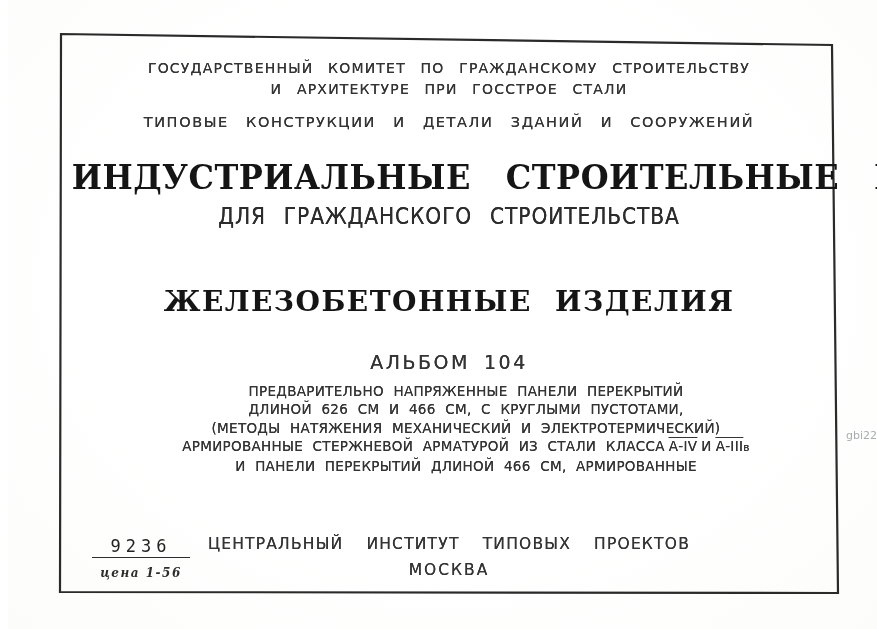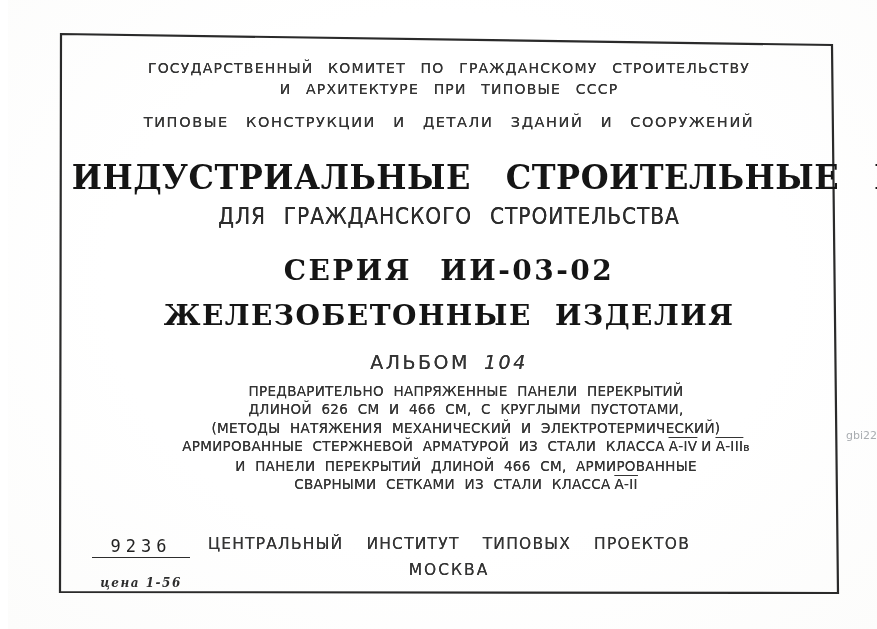--- a/index.html
+++ b/index.html
@@ -53,24 +53,24 @@
     font-size: 23px;
     line-height: 23px;
     letter-spacing: 1px;
     word-spacing: 12px;
     color: #2c2c2c;
     transform: scaleX(0.88);
     transform-origin: 50% 50%;
     text-shadow: 0 0 0.4px #2c2c2c;
   }
   .series-num  { top: 257px; font-size: 28px; line-height: 28px; letter-spacing: 2.5px; word-spacing: 16px; }
-  .series-prod { top: 302px; font-size: 28px; line-height: 28px; letter-spacing: 1.5px; word-spacing: 12px; }
+  .series-prod { top: 288px; font-size: 28px; line-height: 28px; letter-spacing: 1.5px; word-spacing: 12px; }
 
   .album { top: 351px; font-size: 19px; letter-spacing: 2.5px; text-shadow: 0 0 0.4px #343434; }
-  .album .num { margin-left: 14px; font-style: italic; }
+  .album .num { margin-left: 14px; }
 
   .desc {
     top: 382px;
     font-size: 13.5px;
     line-height: 18.4px;
     letter-spacing: 0.3px;
     word-spacing: 5px;
     padding-left: 17px;
   }
   .desc .ovl { text-decoration: overline; }
@@ -89,21 +89,21 @@
   }
   .stamp-number {
     font-family: "DejaVu Sans Mono", monospace;
     font-size: 17px;
     letter-spacing: 5px;
     color: #222;
     padding-bottom: 1px;
   }
   .stamp-price {
     border-top: 1.6px solid #2d2d2d;
-    padding-top: 18px;
+    padding-top: 8px;
     font-family: "DejaVu Serif", serif;
     font-style: italic;
     font-weight: bold;
     font-size: 12px;
     letter-spacing: 1.5px;
     color: #2d2d2d;
   }
 
   .watermark {
     position: absolute;
@@ -117,44 +117,40 @@
 </head>
 <body>
 
 <div class="canvas">
 
   <svg class="frame-svg" width="877" height="629" viewBox="0 0 877 629">
     <polygon points="53,34 824,45 830,593 52,592" fill="none" stroke="#2a2a2a" stroke-width="2.2"></polygon>
   </svg>
 
   <div class="abs hand org-line1">ГОСУДАРСТВЕННЫЙ КОМИТЕТ ПО ГРАЖДАНСКОМУ СТРОИТЕЛЬСТВУ</div>
-  <div class="abs hand org-line2">И АРХИТЕКТУРЕ ПРИ ТИПОВЫЕ СССР</div>
+  <div class="abs hand org-line2">И АРХИТЕКТУРЕ ПРИ ГОССТРОЕ СТАЛИ</div>
   <div class="abs hand tkd">ТИПОВЫЕ КОНСТРУКЦИИ И ДЕТАЛИ ЗДАНИЙ И СООРУЖЕНИЙ</div>
 
   <div class="abs serif-title main-title">ИНДУСТРИАЛЬНЫЕ СТРОИТЕЛЬНЫЕ ИЗДЕЛИЯ</div>
   <div class="abs hand main-sub">ДЛЯ ГРАЖДАНСКОГО СТРОИТЕЛЬСТВА</div>
 
-  <div class="abs serif-title series-num">СЕРИЯ ИИ-03-02</div>
   <div class="abs serif-title series-prod">ЖЕЛЕЗОБЕТОННЫЕ ИЗДЕЛИЯ</div>
 
   <div class="abs hand album">
     <span>АЛЬБОМ</span><span class="num">104</span>
   </div>
 
   <div class="abs hand desc">
     <div>ПРЕДВАРИТЕЛЬНО НАПРЯЖЕННЫЕ ПАНЕЛИ ПЕРЕКРЫТИЙ</div>
     <div>ДЛИНОЙ 626 СМ И 466 СМ, С КРУГЛЫМИ ПУСТОТАМИ,</div>
     <div>(МЕТОДЫ НАТЯЖЕНИЯ МЕХАНИЧЕСКИЙ И ЭЛЕКТРОТЕРМИЧЕСКИЙ)</div>
     <div>
       <span>АРМИРОВАННЫЕ СТЕРЖНЕВОЙ АРМАТУРОЙ ИЗ СТАЛИ КЛАССА</span><span class="tok ovl">А-IV</span><span class="tok">И</span><span class="tok ovl">А-III</span><span class="sub-letter">в</span>
     </div>
     <div>И ПАНЕЛИ ПЕРЕКРЫТИЙ ДЛИНОЙ 466 СМ, АРМИРОВАННЫЕ</div>
-    <div>
-      <span>СВАРНЫМИ СЕТКАМИ ИЗ СТАЛИ КЛАССА</span><span class="tok ovl">А-II</span>
-    </div>
   </div>
 
   <div class="abs hand institute">ЦЕНТРАЛЬНЫЙ ИНСТИТУТ ТИПОВЫХ ПРОЕКТОВ</div>
   <div class="abs hand city">МОСКВА</div>
 
   <div class="stamp">
     <div class="stamp-number">9236</div>
     <div class="stamp-price">цена 1-56</div>
   </div>
 

